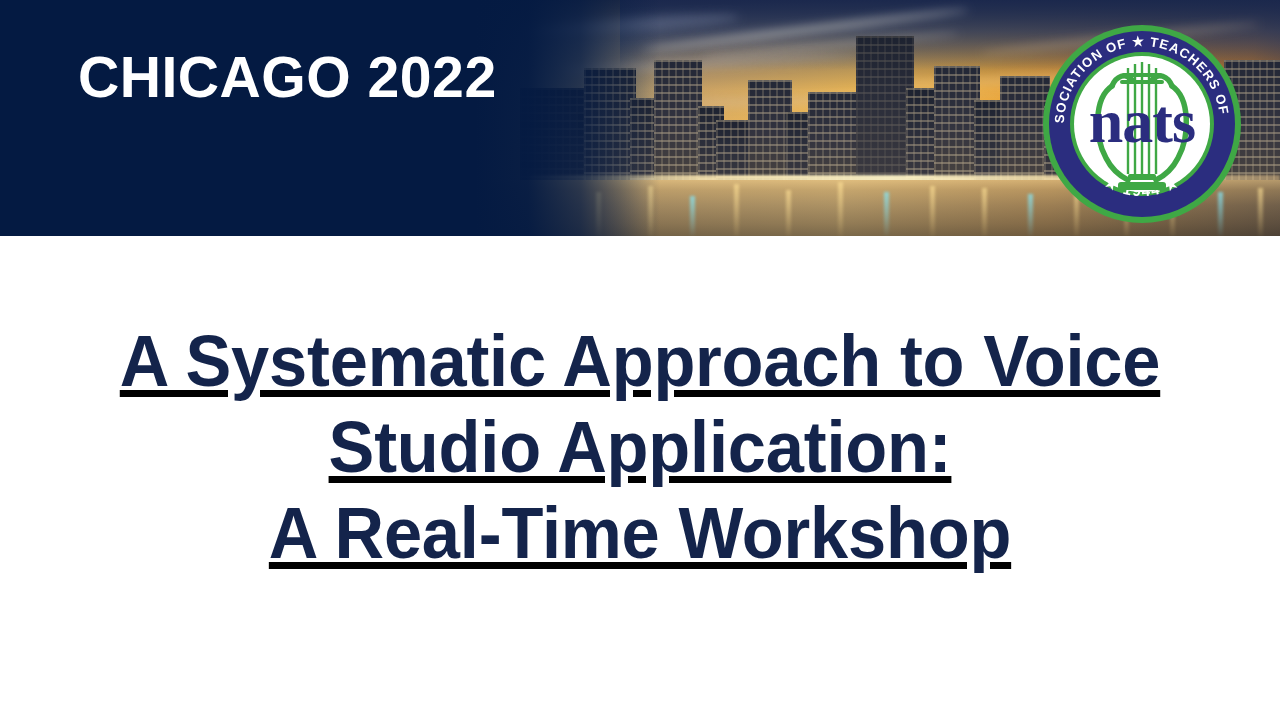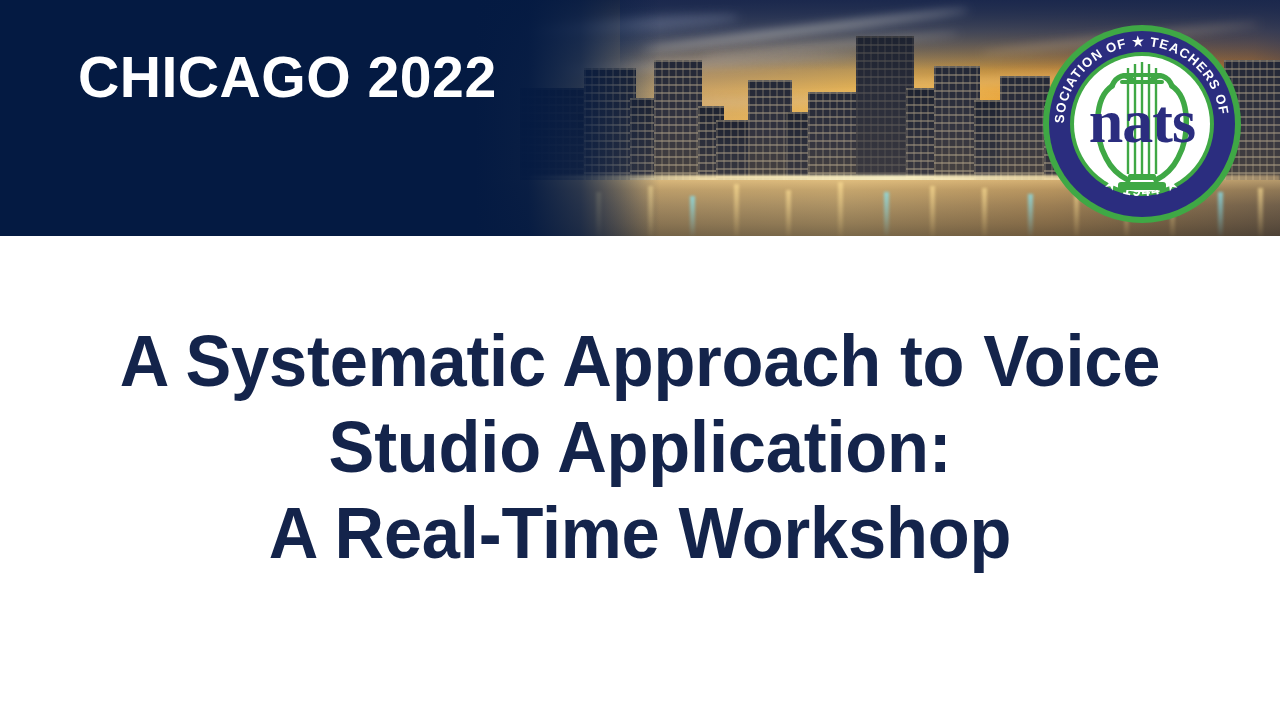--- a/index.html
+++ b/index.html
@@ -223,20 +223,21 @@
     left: 1042px; top: 24px;
     width: 200px; height: 200px;
   }
 
   
   .title-block {
     position: absolute;
     left: 0; top: 318px;
     width: 1280px;
     text-align: center;
+    text-decoration: underline;
   }
   .title-line {
     color: #14244b;
     font-family: "Liberation Sans", sans-serif;
     font-size: 73px;
     font-weight: bold;
     line-height: 86px;
     letter-spacing: -0.2px;
     white-space: nowrap;
     transform: scaleX(0.94);

